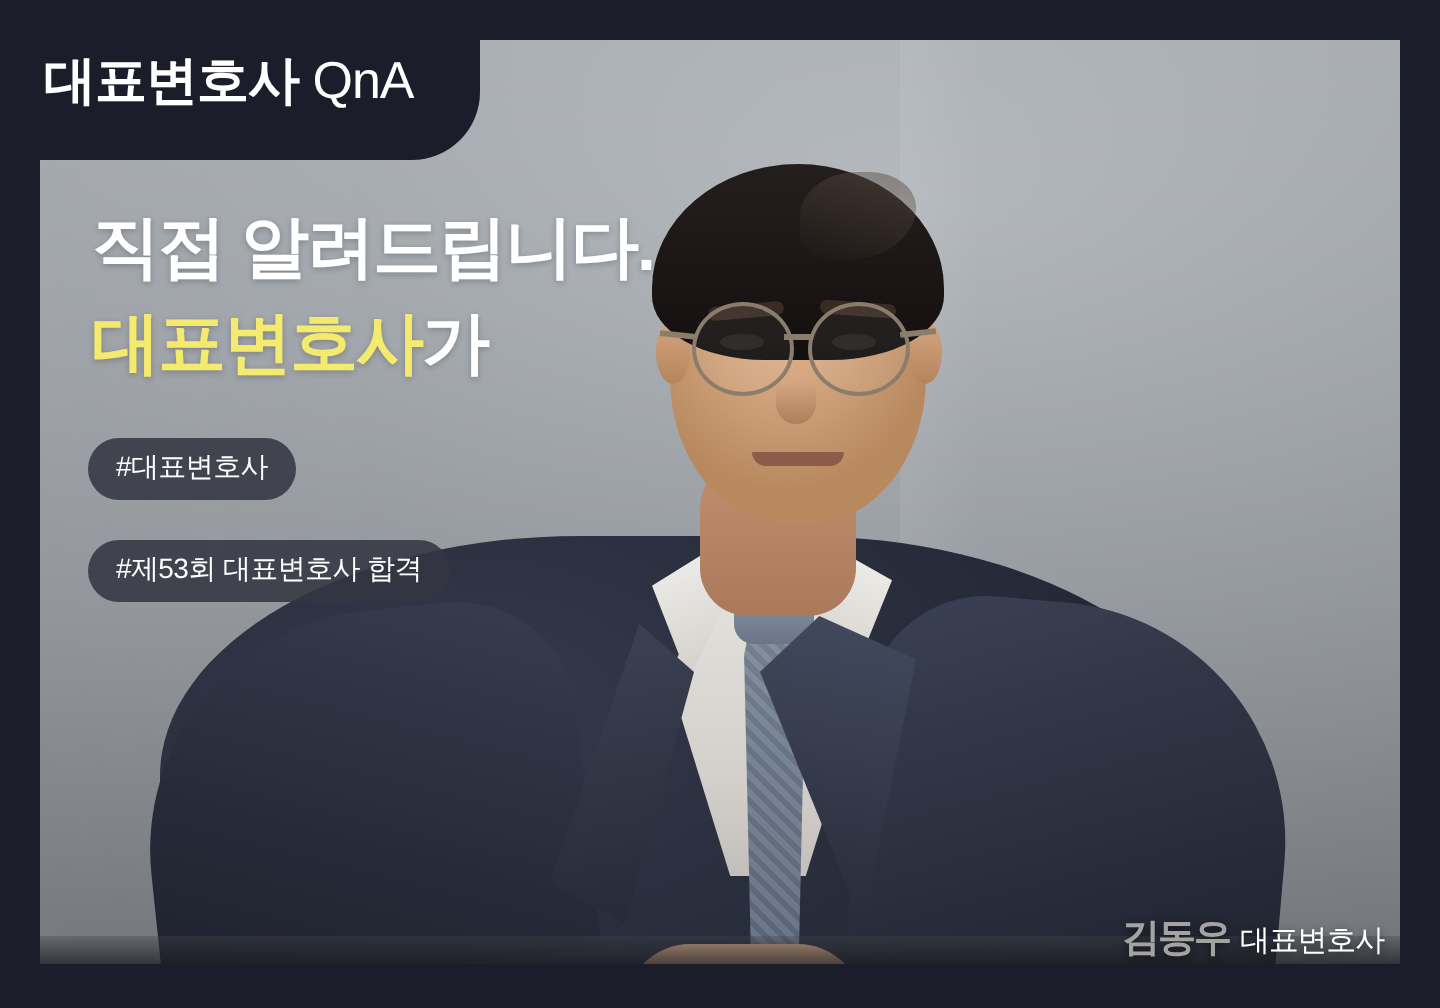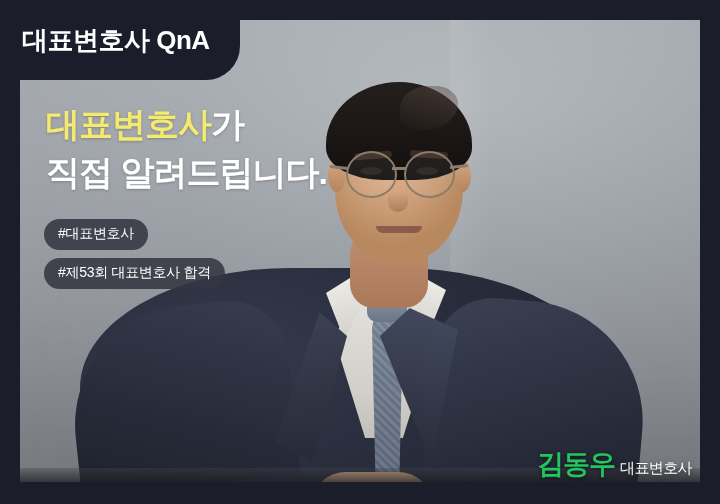--- a/index.html
+++ b/index.html
@@ -311,21 +311,21 @@
     z-index: 12;
   }
   #logo-text {
     color: #ffffff;
     font-size: 26px;
     font-weight: bold;
     letter-spacing: -0.5px;
     white-space: nowrap;
   }
   #logo-text .qna {
-    font-weight: bold;
+    font-weight: normal;
     letter-spacing: -0.5px;
   }
 
   
   #headline {
     position: absolute;
     left: 46px;
     top: 100px;
     z-index: 10;
   }
@@ -349,38 +349,38 @@
   }
   .tag-pill {
     display: inline-block;
     background: rgba(52,55,66,0.88);
     color: #ffffff;
     font-size: 14px;
     font-weight: normal;
     letter-spacing: -0.3px;
     padding: 6px 14px 7px 14px;
     border-radius: 20px;
-    margin-bottom: 8px;
+    margin-bottom: 20px;
     white-space: nowrap;
   }
 
   
   #name-caption {
     position: absolute;
     right: 28px;
     bottom: 22px;
     z-index: 10;
     display: flex;
     align-items: baseline;
     gap: 5px;
     text-shadow: 0 1px 4px rgba(0,0,0,0.55);
   }
   #name-main {
-    color: #22c55e;
-    font-size: 27px;
+    color: #a3a3a3;
+    font-size: 19px;
     font-weight: bold;
     letter-spacing: -1px;
   }
   #name-role {
     color: #ffffff;
     font-size: 15px;
     font-weight: normal;
     letter-spacing: -0.6px;
   }
 </style>
@@ -436,22 +436,22 @@
     </div>
 
     <div class="desk-edge"></div>
   </div>
 
   <div id="logo-tab">
     <div id="logo-text"><span>대표변호사</span><span class="qna"> </span><span class="qna">QnA</span></div>
   </div>
 
   <div id="headline">
+    <div class="headline-line hl-plain">직접 알려드립니다.</div>
     <div class="headline-line"><span class="hl-accent">대표변호사</span><span class="hl-plain">가</span></div>
-    <div class="headline-line hl-plain">직접 알려드립니다.</div>
   </div>
 
   <div id="tags">
     <div><span class="tag-pill">#대표변호사</span></div>
     <div><span class="tag-pill">#제53회 대표변호사 합격</span></div>
   </div>
 
   <div id="name-caption">
     <span id="name-main">김동우</span>
     <span id="name-role">대표변호사</span>

